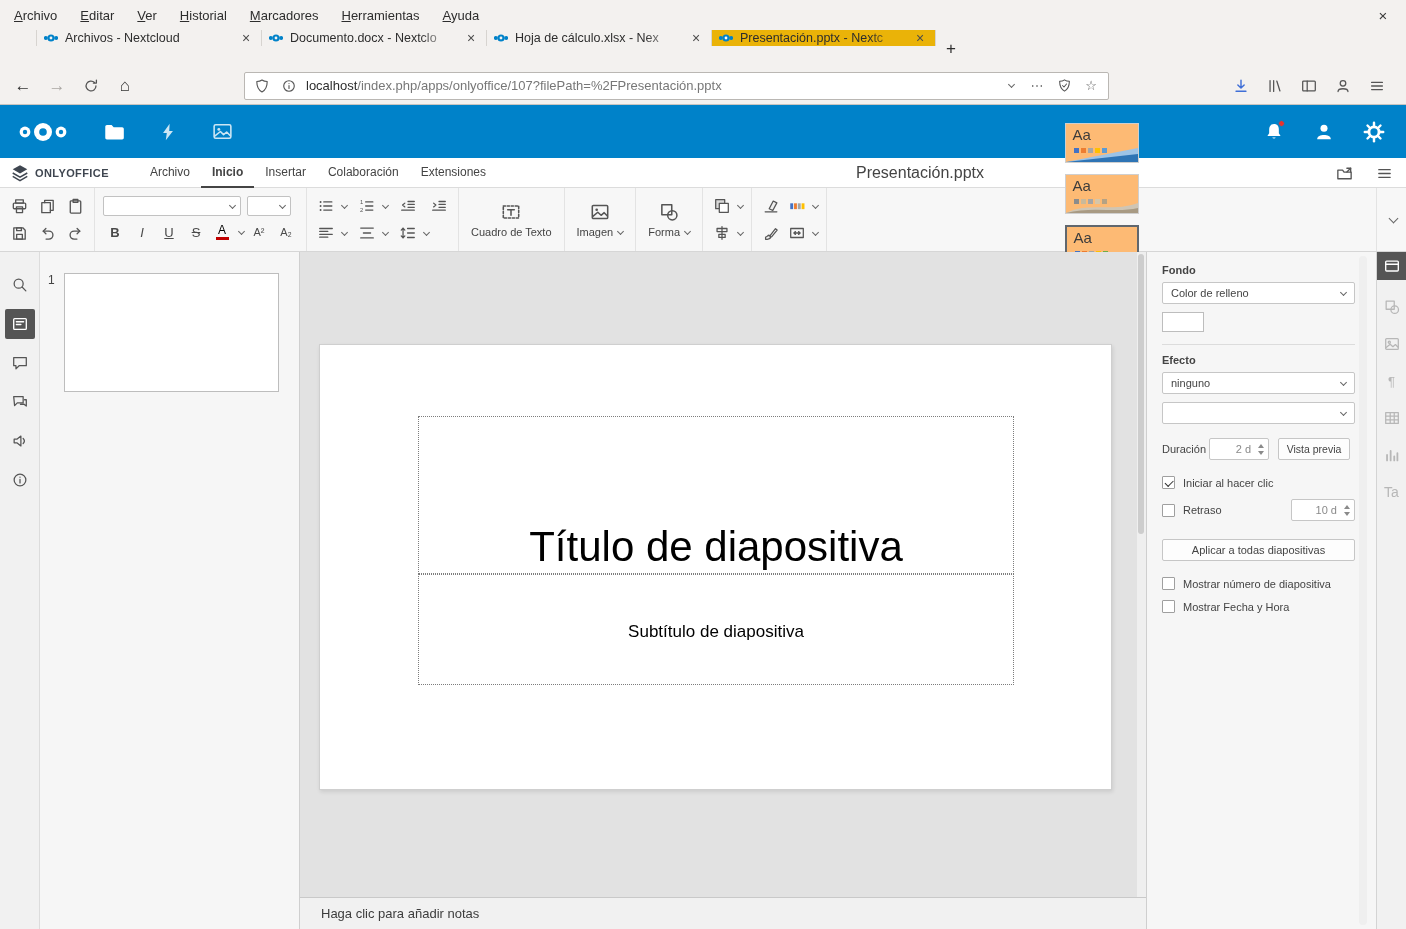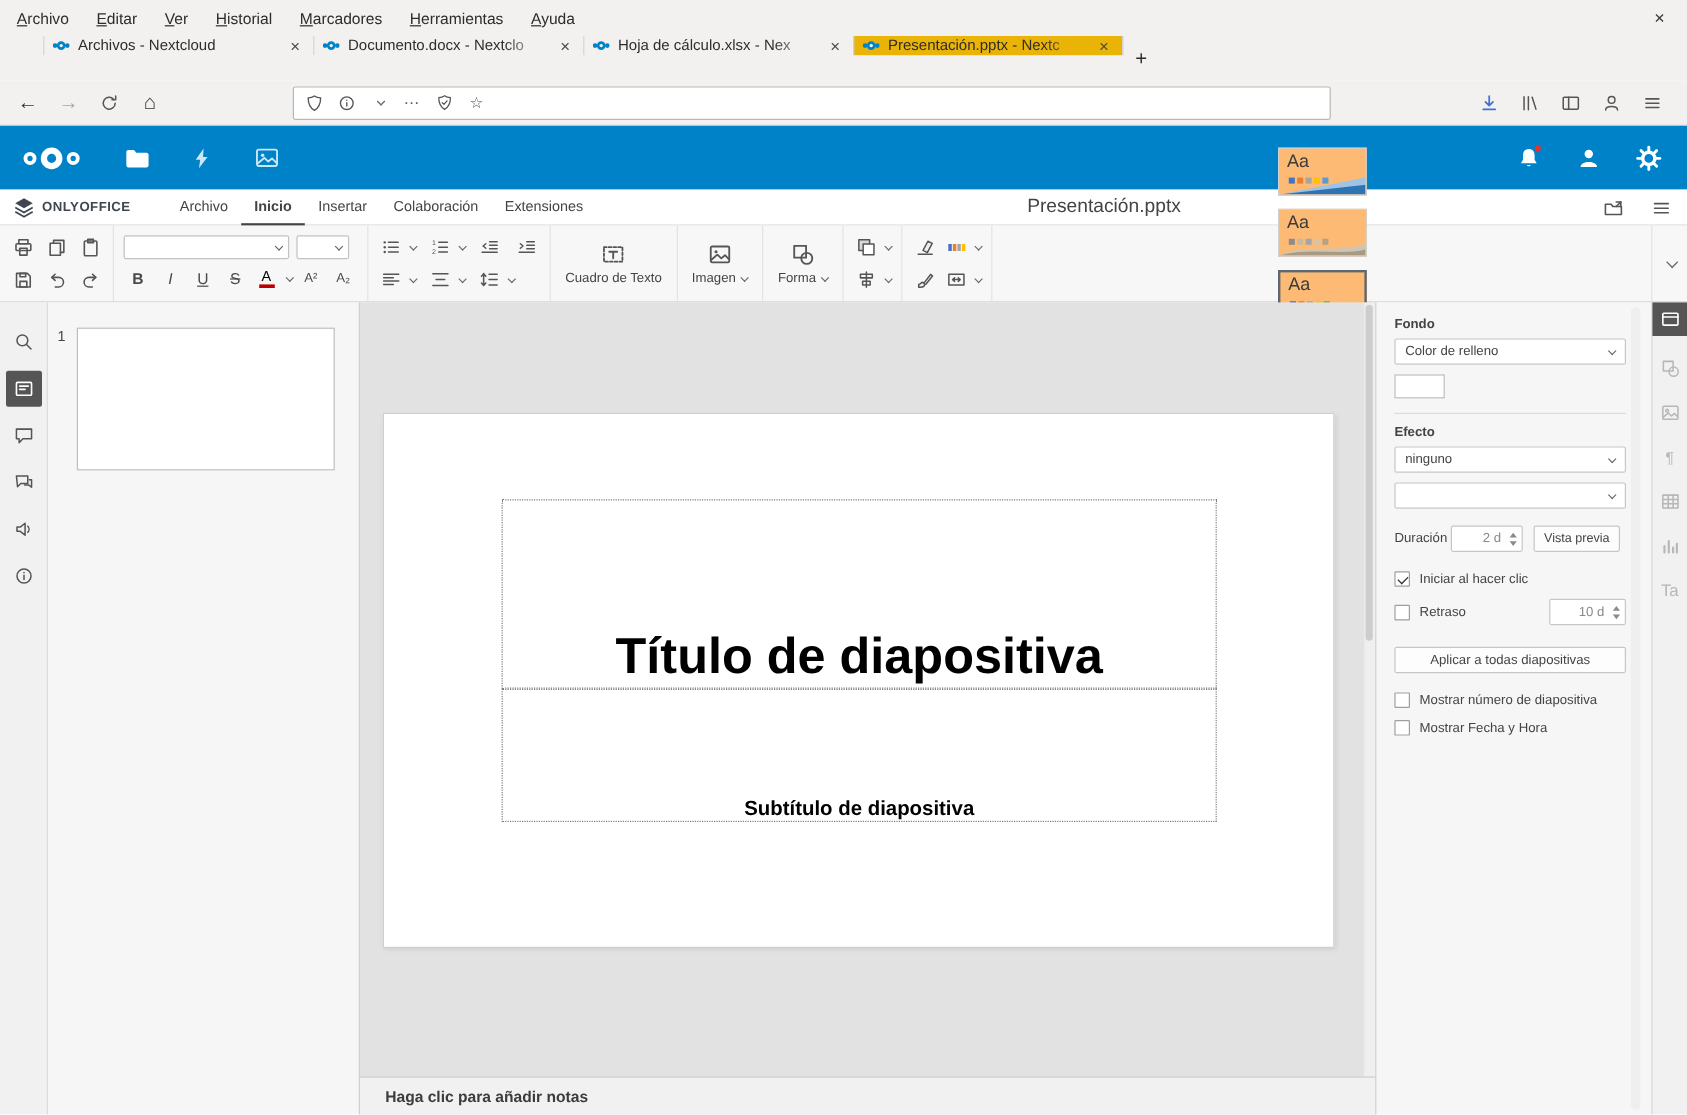--- a/index.html
+++ b/index.html
@@ -83,26 +83,26 @@
   
   .main { top:252px; height:677px; display:flex; }
   .lbar { width:40px; background:#f1f1f1; border-right:1px solid #dcdcdc; display:flex; flex-direction:column; align-items:center; padding-top:18px; flex:none; }
   .licon { width:30px; height:30px; margin-bottom:9px; display:flex; align-items:center; justify-content:center; border-radius:2px; }
   .licon.active { background:#555; }
 
   .thumbs { width:260px; background:#f6f6f6; border-right:1px solid #cfcfcf; position:relative; flex:none; }
   .slnum { position:absolute; left:8px; top:21px; font-size:12px; color:#444; }
   .thumb { position:absolute; left:24px; top:21px; width:215px; height:119px; background:#fff; border:1px solid #bdbdbd; }
 
-  .centercol { flex:1; display:flex; flex-direction:column; background:#e2e2e2; position:relative; min-width:0;font-weight:bold; }
+  .centercol { flex:1; display:flex; flex-direction:column; background:#e2e2e2; position:relative; min-width:0; }
   .canvas { flex:1; position:relative; overflow:hidden; }
   .slide { position:absolute; left:19px; top:92px; width:793px; height:446px; background:#fff; border:1px solid #cfcfcf; box-shadow:1px 2px 4px rgba(0,0,0,.10); }
   .ph { position:absolute; left:98px; width:596px; border:1px dotted #7d7d7d; display:flex; justify-content:center; }
   .ph.t { top:71px; height:158px; align-items:flex-end; padding-bottom:2px; }
-  .ph.s { top:229px; height:111px; align-items:flex-end; padding-top:5px; }
+  .ph.s { top:229px; height:111px; align-items:center; padding-top:5px; }
   .titletxt { font-size:42px; color:#000; white-space:nowrap; }
   .subtxt { font-size:17px; color:#000; white-space:nowrap; }
   .vscroll { position:absolute; right:0; top:0; bottom:0; width:10px; background:#efefef; border-left:1px solid #e2e2e2; }
   .vthumb { position:absolute; right:2px; top:2px; width:6px; height:280px; border-radius:3px; background:#cdcdcd; }
   .notes { height:32px; background:#f1f1f1; border-top:1px solid #c9c9c9; display:flex; align-items:center; padding-left:21px; font-size:13px; color:#3c3c3c; }
 
   
   .rpanel { width:230px; background:#f6f6f6; border-left:1px solid #cfcfcf; padding:12px 21px 0 15px; font-size:11px; color:#444; position:relative; flex:none; }
   .plabel { font-weight:bold; font-size:11px; margin-bottom:6px; }
   .sel { height:22px; border:1px solid #c6c6c6; background:#fff; border-radius:2px; display:flex; align-items:center; justify-content:space-between; padding:0 8px; color:#444; }
@@ -201,20 +201,21 @@
         <svg class="ic" width="16" height="16" viewBox="0 0 20 20">
             <path d="M10 2.5 C12 4 14.5 4.4 16.5 4.4 C16.5 11 14.5 15 10 17.5 C5.5 15 3.5 11 3.5 4.4 C5.5 4.4 8 4 10 2.5 z"></path>
           </svg>
       </span>
       <span class="uicon">
         <svg class="ic" width="16" height="16" viewBox="0 0 20 20">
             <circle cx="10" cy="10" r="6.6"></circle>
             <path d="M10 9.4 v3.6 M10 6.8 v.2"></path>
           </svg>
       </span>
+      <span class="urltext"><span class="urlhost">localhost</span><span class="urlrest">/index.php/apps/onlyoffice/107?filePath=%2FPresentación.pptx</span></span>
       <span class="uicon">
           <i class="cv"></i>
         </span>
       <span class="uicon">⋯</span>
       <span class="uicon">
         <svg class="ic" width="15" height="15" viewBox="0 0 20 20">
             <path d="M10 2.5 C12 4 14.5 4.4 16.5 4.4 C16.5 11 14.5 15 10 17.5 C5.5 15 3.5 11 3.5 4.4 C5.5 4.4 8 4 10 2.5 z"></path>
             <path d="M7.3 10 l2 2 l3.4 -4"></path>
           </svg>
       </span>

